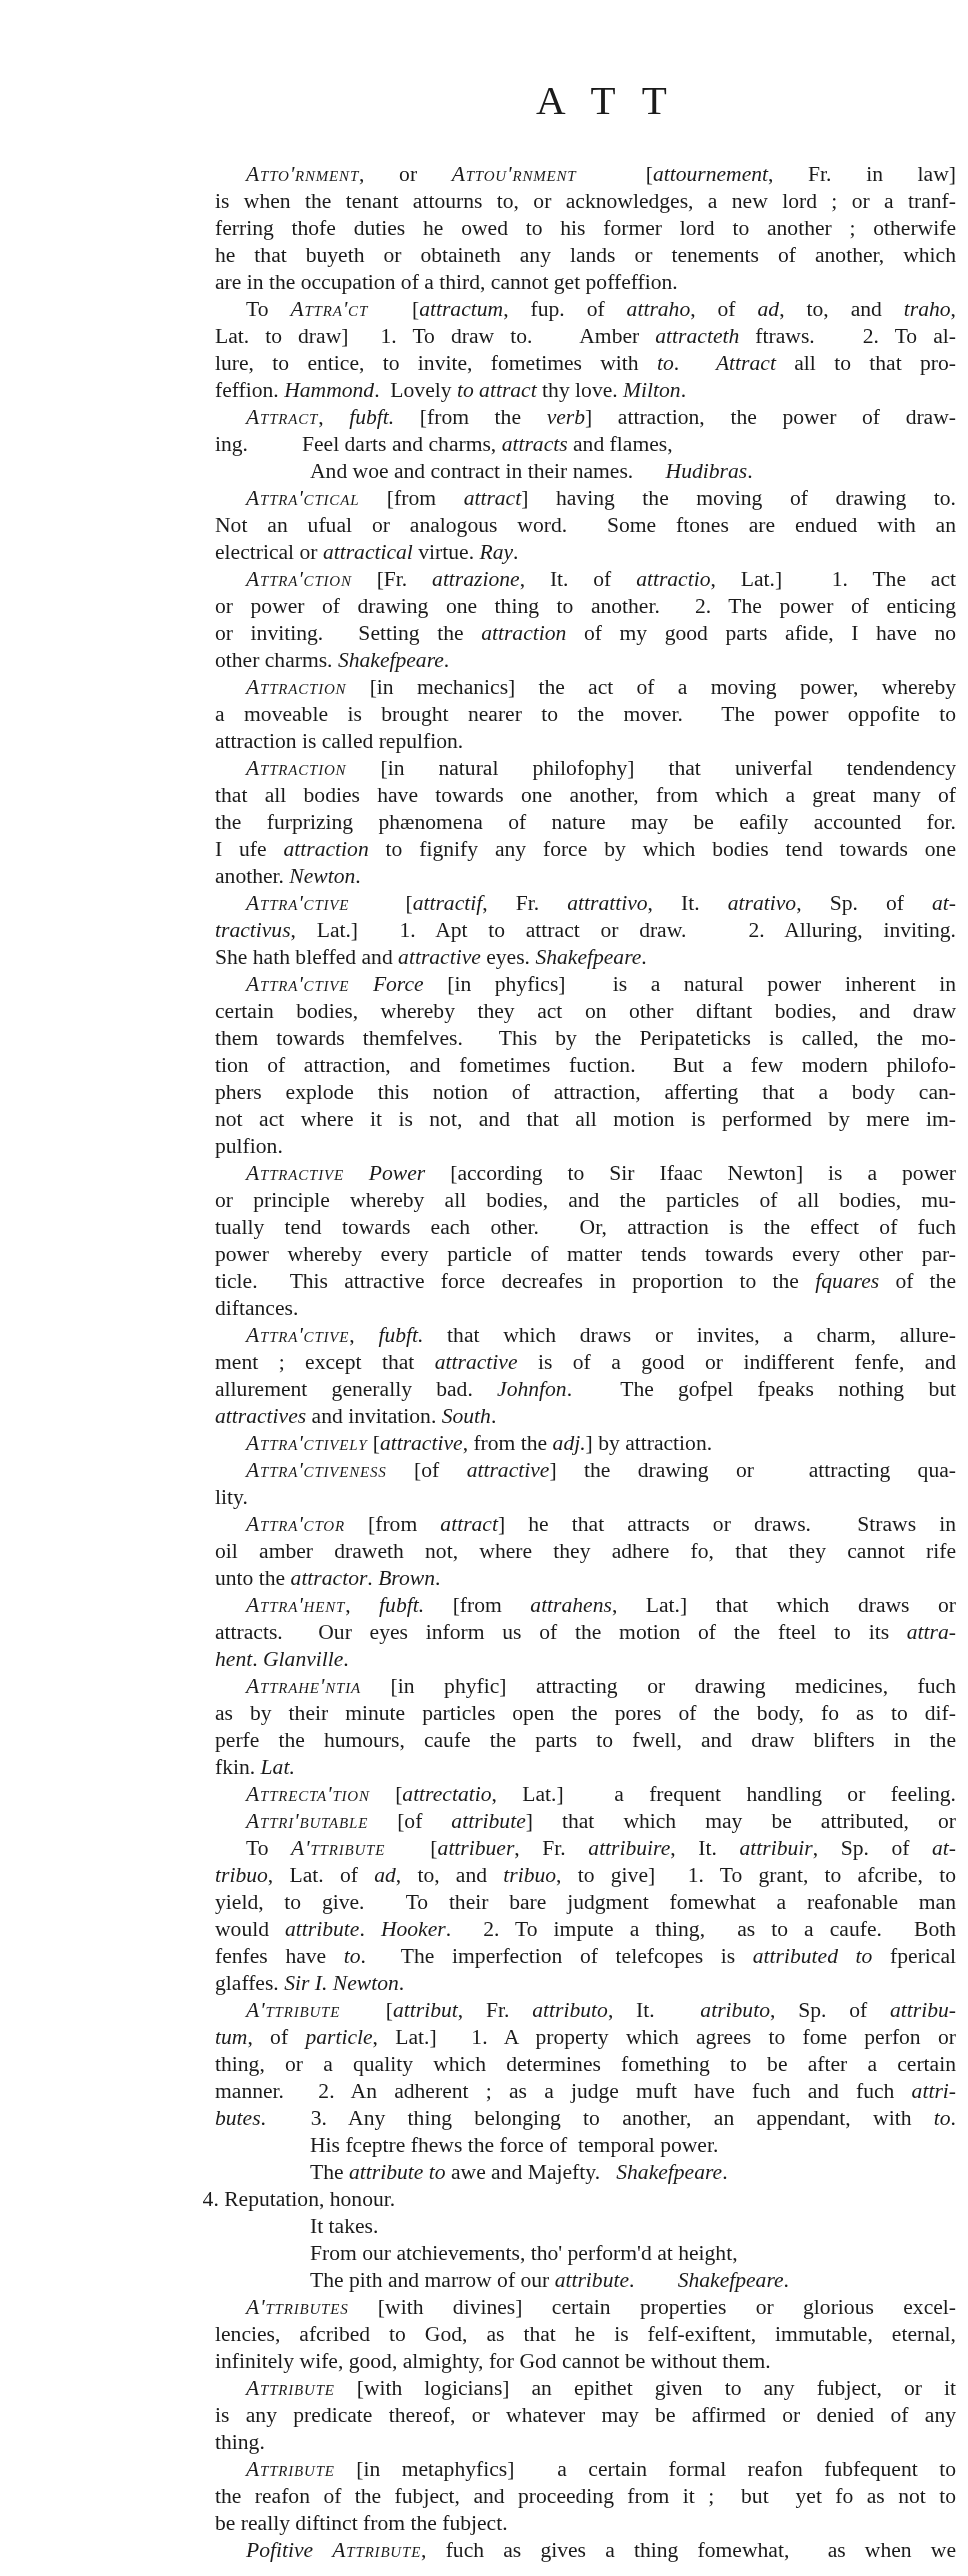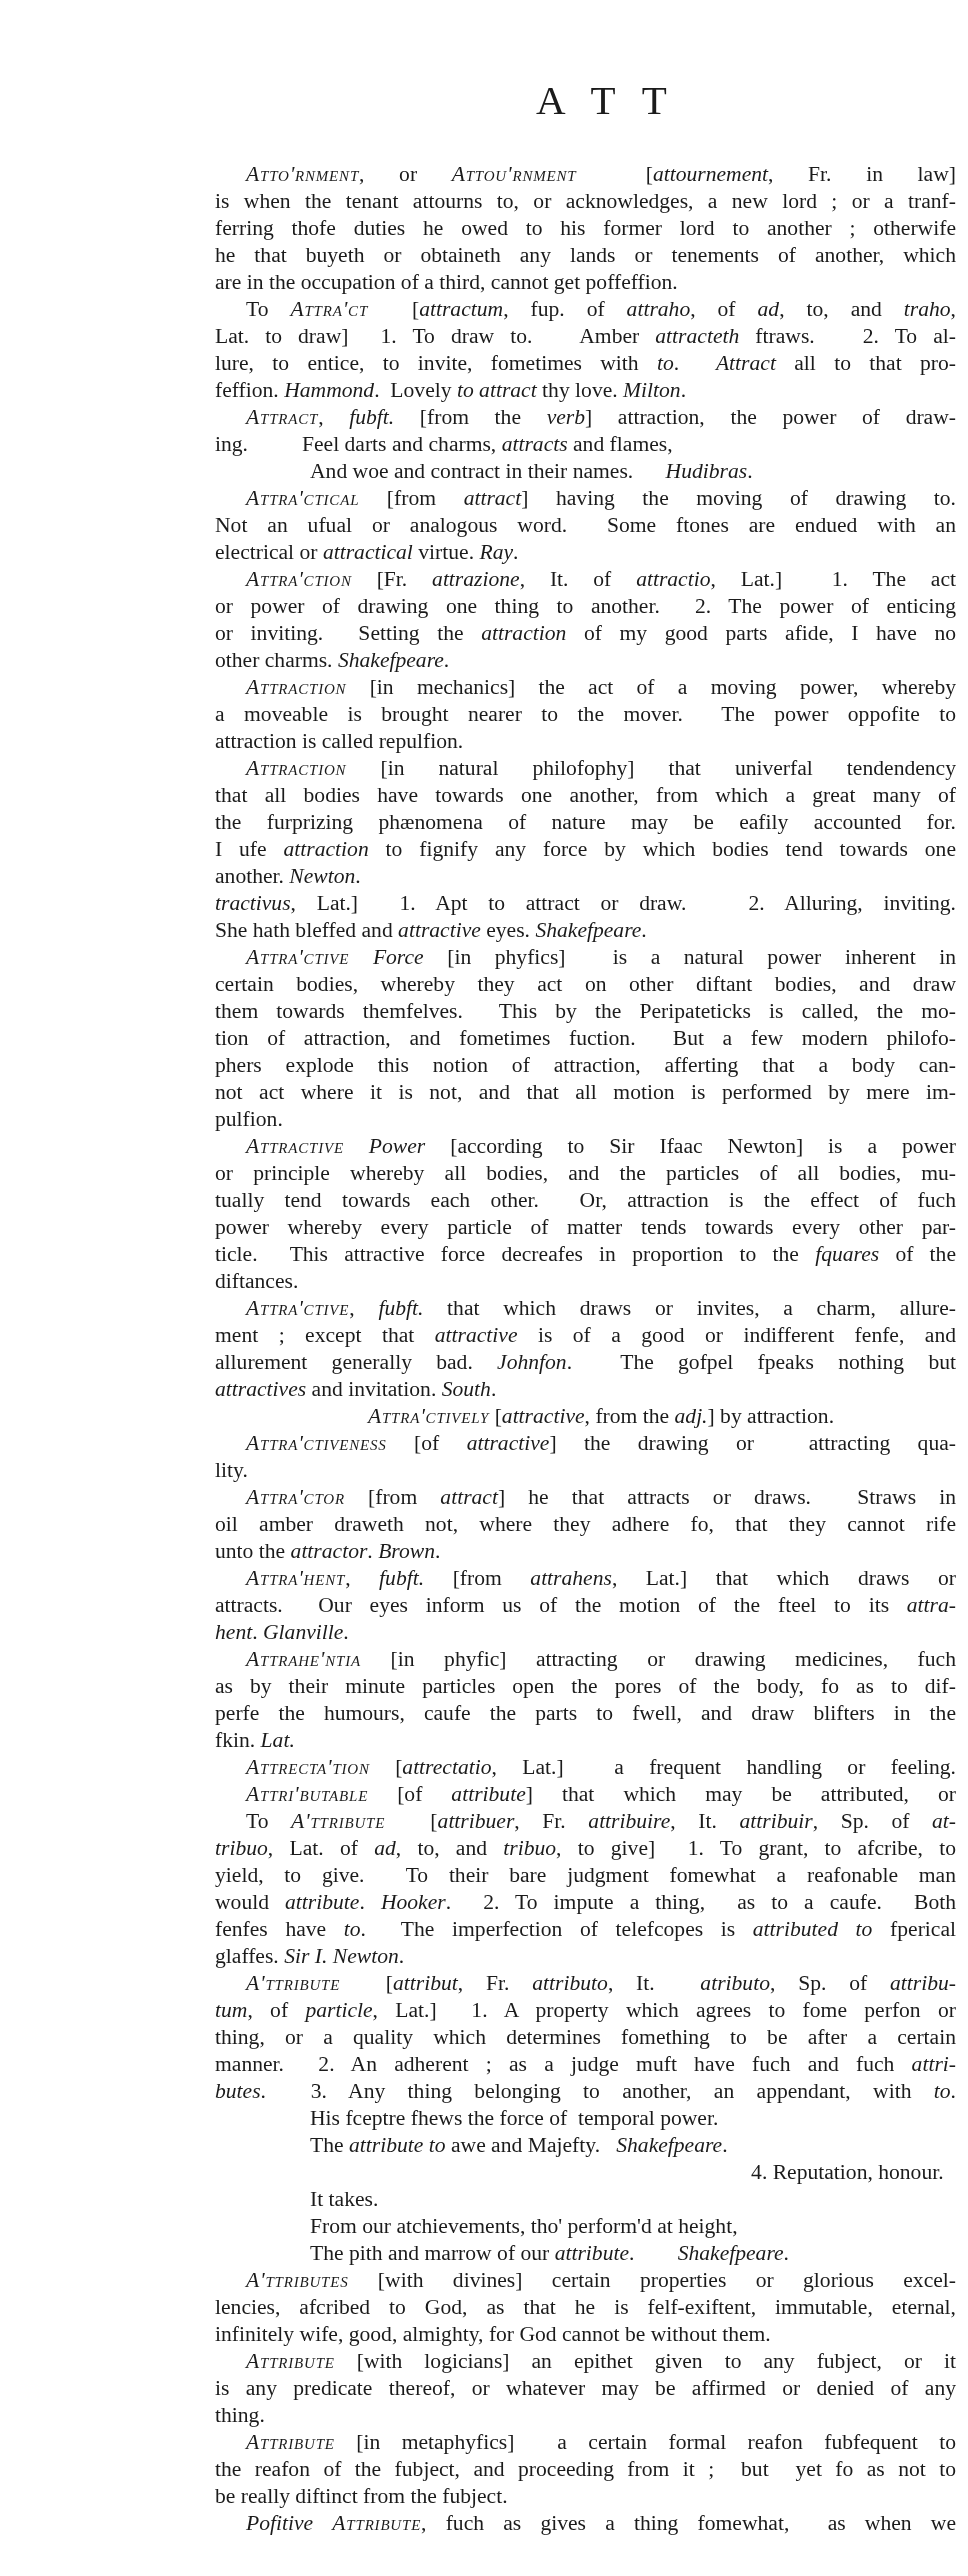--- a/index.html
+++ b/index.html
@@ -31,23 +31,23 @@
     line-height: 27px;
     font-size: 21.6px;
     white-space: pre;
     overflow: hidden;
   }
   .line.j {
     white-space: pre-wrap;
     text-align: justify;
     text-align-last: justify;
   }
-  .line.ind1 { padding-left: 31px; text-align: center; }
+  .line.ind1 { padding-left: 31px; }
   .line.ind2 { padding-left: 95px; }
-  .line.neg  { margin-left: -12.4px; text-align: right; }
+  .line.neg  { margin-left: -12.4px; }
   .sg-n { font-style: normal; }
   .sg-i { font-style: italic; }
   .sg-h { font-variant: small-caps; letter-spacing: 0.8px; font-style: italic; }
 </style>
 </head>
 <body style="color: rgb(27, 27, 27); background: rgb(255, 255, 255);">
 
 <div class="page">
   <div class="running-head">A T T</div>
   <div class="text-block">
@@ -71,20 +71,21 @@
       <div class="line j"><span class="sg-n">or inviting.  Setting the </span><span class="sg-i">attraction</span><span class="sg-n"> of my good parts afide, I have no</span></div>
       <div class="line"><span class="sg-n">other charms. </span><span class="sg-i">Shakefpeare</span><span class="sg-n">.</span></div>
       <div class="line ind1 j"><span class="sg-h">Attraction</span><span class="sg-n"> [in mechanics] the act of a moving power, whereby</span></div>
       <div class="line j"><span class="sg-n">a moveable is brought nearer to the mover.  The power oppofite to</span></div>
       <div class="line"><span class="sg-n">attraction is called repulfion.</span></div>
       <div class="line ind1 j"><span class="sg-h">Attraction</span><span class="sg-n"> [in natural philofophy] that univerfal tendendency</span></div>
       <div class="line j"><span class="sg-n">that all bodies have towards one another, from which a great many of</span></div>
       <div class="line j"><span class="sg-n">the furprizing phænomena of nature may be eafily accounted for.</span></div>
       <div class="line j"><span class="sg-n">I ufe </span><span class="sg-i">attraction</span><span class="sg-n"> to fignify any force by which bodies tend towards one</span></div>
       <div class="line"><span class="sg-n">another. </span><span class="sg-i">Newton</span><span class="sg-n">.</span></div>
+      <div class="line ind1 j"><span class="sg-h">Attra'ctive</span><span class="sg-n">  [</span><span class="sg-i">attractif</span><span class="sg-n">, Fr. </span><span class="sg-i">attrattivo</span><span class="sg-n">, It. </span><span class="sg-i">atrativo</span><span class="sg-n">, Sp. of </span><span class="sg-i">at-</span></div>
       <div class="line j"><span class="sg-i">tractivus</span><span class="sg-n">, Lat.]  1. Apt to attract or draw.   2. Alluring, inviting.</span></div>
       <div class="line"><span class="sg-n">She hath bleffed and </span><span class="sg-i">attractive</span><span class="sg-n"> eyes. </span><span class="sg-i">Shakefpeare</span><span class="sg-n">.</span></div>
       <div class="line ind1 j"><span class="sg-h">Attra'ctive</span><span class="sg-n"> </span><span class="sg-i">Force</span><span class="sg-n"> [in phyfics]  is a natural power inherent in</span></div>
       <div class="line j"><span class="sg-n">certain bodies, whereby they act on other diftant bodies, and draw</span></div>
       <div class="line j"><span class="sg-n">them towards themfelves.  This by the Peripateticks is called, the mo-</span></div>
       <div class="line j"><span class="sg-n">tion of attraction, and fometimes fuction.  But a few modern philofo-</span></div>
       <div class="line j"><span class="sg-n">phers explode this notion of attraction, afferting that a body can-</span></div>
       <div class="line j"><span class="sg-n">not act where it is not, and that all motion is performed by mere im-</span></div>
       <div class="line"><span class="sg-n">pulfion.</span></div>
       <div class="line ind1 j"><span class="sg-h">Attractive</span><span class="sg-n"> </span><span class="sg-i">Power</span><span class="sg-n"> [according to Sir Ifaac Newton] is a power</span></div>

